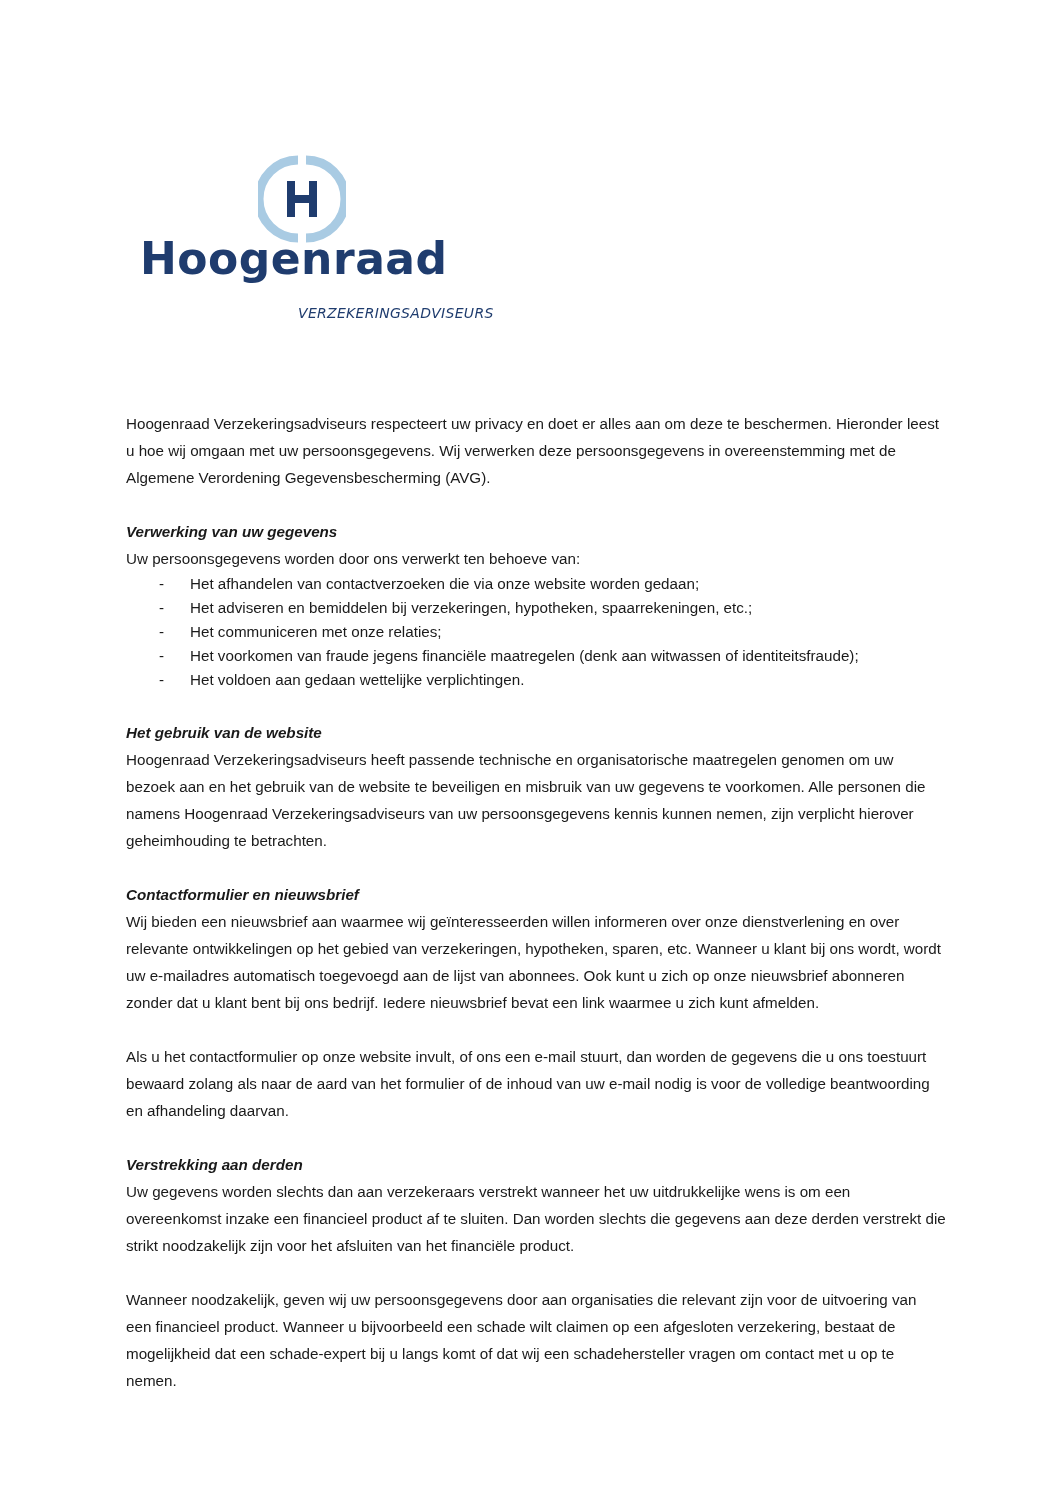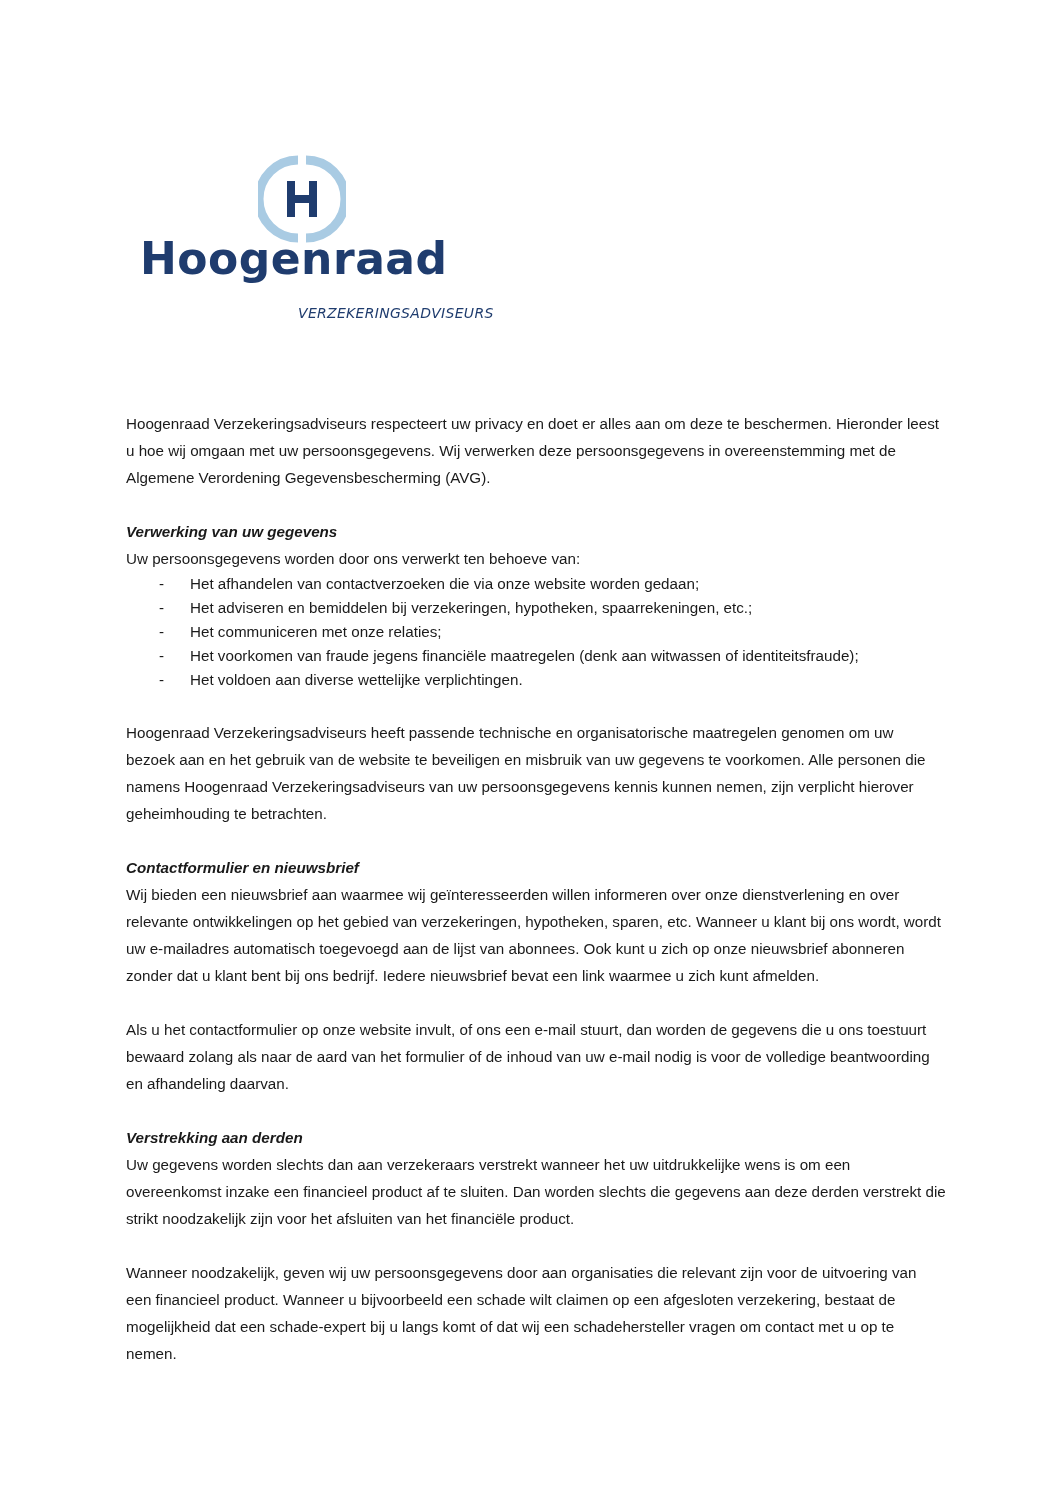--- a/index.html
+++ b/index.html
@@ -39,24 +39,25 @@
   <p>Hoogenraad Verzekeringsadviseurs respecteert uw privacy en doet er alles aan om deze te beschermen. Hieronder leest u hoe wij omgaan met uw persoonsgegevens. Wij verwerken deze persoonsgegevens in overeenstemming met de Algemene Verordening Gegevensbescherming (AVG).</p>
   <div class="gap"></div>
 
   <p class="heading">Verwerking van uw gegevens</p>
   <p>Uw persoonsgegevens worden door ons verwerkt ten behoeve van:</p>
   <ul class="bullets">
     <li><span class="dash">-</span><span>Het afhandelen van contactverzoeken die via onze website worden gedaan;</span></li>
     <li><span class="dash">-</span><span>Het adviseren en bemiddelen bij verzekeringen, hypotheken, spaarrekeningen, etc.;</span></li>
     <li><span class="dash">-</span><span>Het communiceren met onze relaties;</span></li>
     <li><span class="dash">-</span><span>Het voorkomen van fraude jegens financiële maatregelen (denk aan witwassen of identiteitsfraude);</span></li>
-    <li><span class="dash">-</span><span>Het voldoen aan diverse wettelijke verplichtingen.</span></li>
+    <li><span class="dash">-</span><span>Het voldoen aan gedaan wettelijke verplichtingen.</span></li>
   </ul>
   <div class="gap"></div>
 
+  <p class="heading">Het gebruik van de website</p>
   <p>Hoogenraad Verzekeringsadviseurs heeft passende technische en organisatorische maatregelen genomen om uw bezoek aan en het gebruik van de website te beveiligen en misbruik van uw gegevens te voorkomen. Alle personen die namens Hoogenraad Verzekeringsadviseurs van uw persoonsgegevens kennis kunnen nemen, zijn verplicht hierover geheimhouding te betrachten.</p>
   <div class="gap"></div>
 
   <p class="heading">Contactformulier en nieuwsbrief</p>
   <p>Wij bieden een nieuwsbrief aan waarmee wij geïnteresseerden willen informeren over onze dienstverlening en over relevante ontwikkelingen op het gebied van verzekeringen, hypotheken, sparen, etc. Wanneer u klant bij ons wordt, wordt uw e-mailadres automatisch toegevoegd aan de lijst van abonnees. Ook kunt u zich op onze nieuwsbrief abonneren zonder dat u klant bent bij ons bedrijf. Iedere nieuwsbrief bevat een link waarmee u zich kunt afmelden.</p>
   <div class="gap"></div>
   <p>Als u het contactformulier op onze website invult, of ons een e-mail stuurt, dan worden de gegevens die u ons toestuurt bewaard zolang als naar de aard van het formulier of de inhoud van uw e-mail nodig is voor de volledige beantwoording en afhandeling daarvan.</p>
   <div class="gap"></div>
 
   <p class="heading">Verstrekking aan derden</p>

